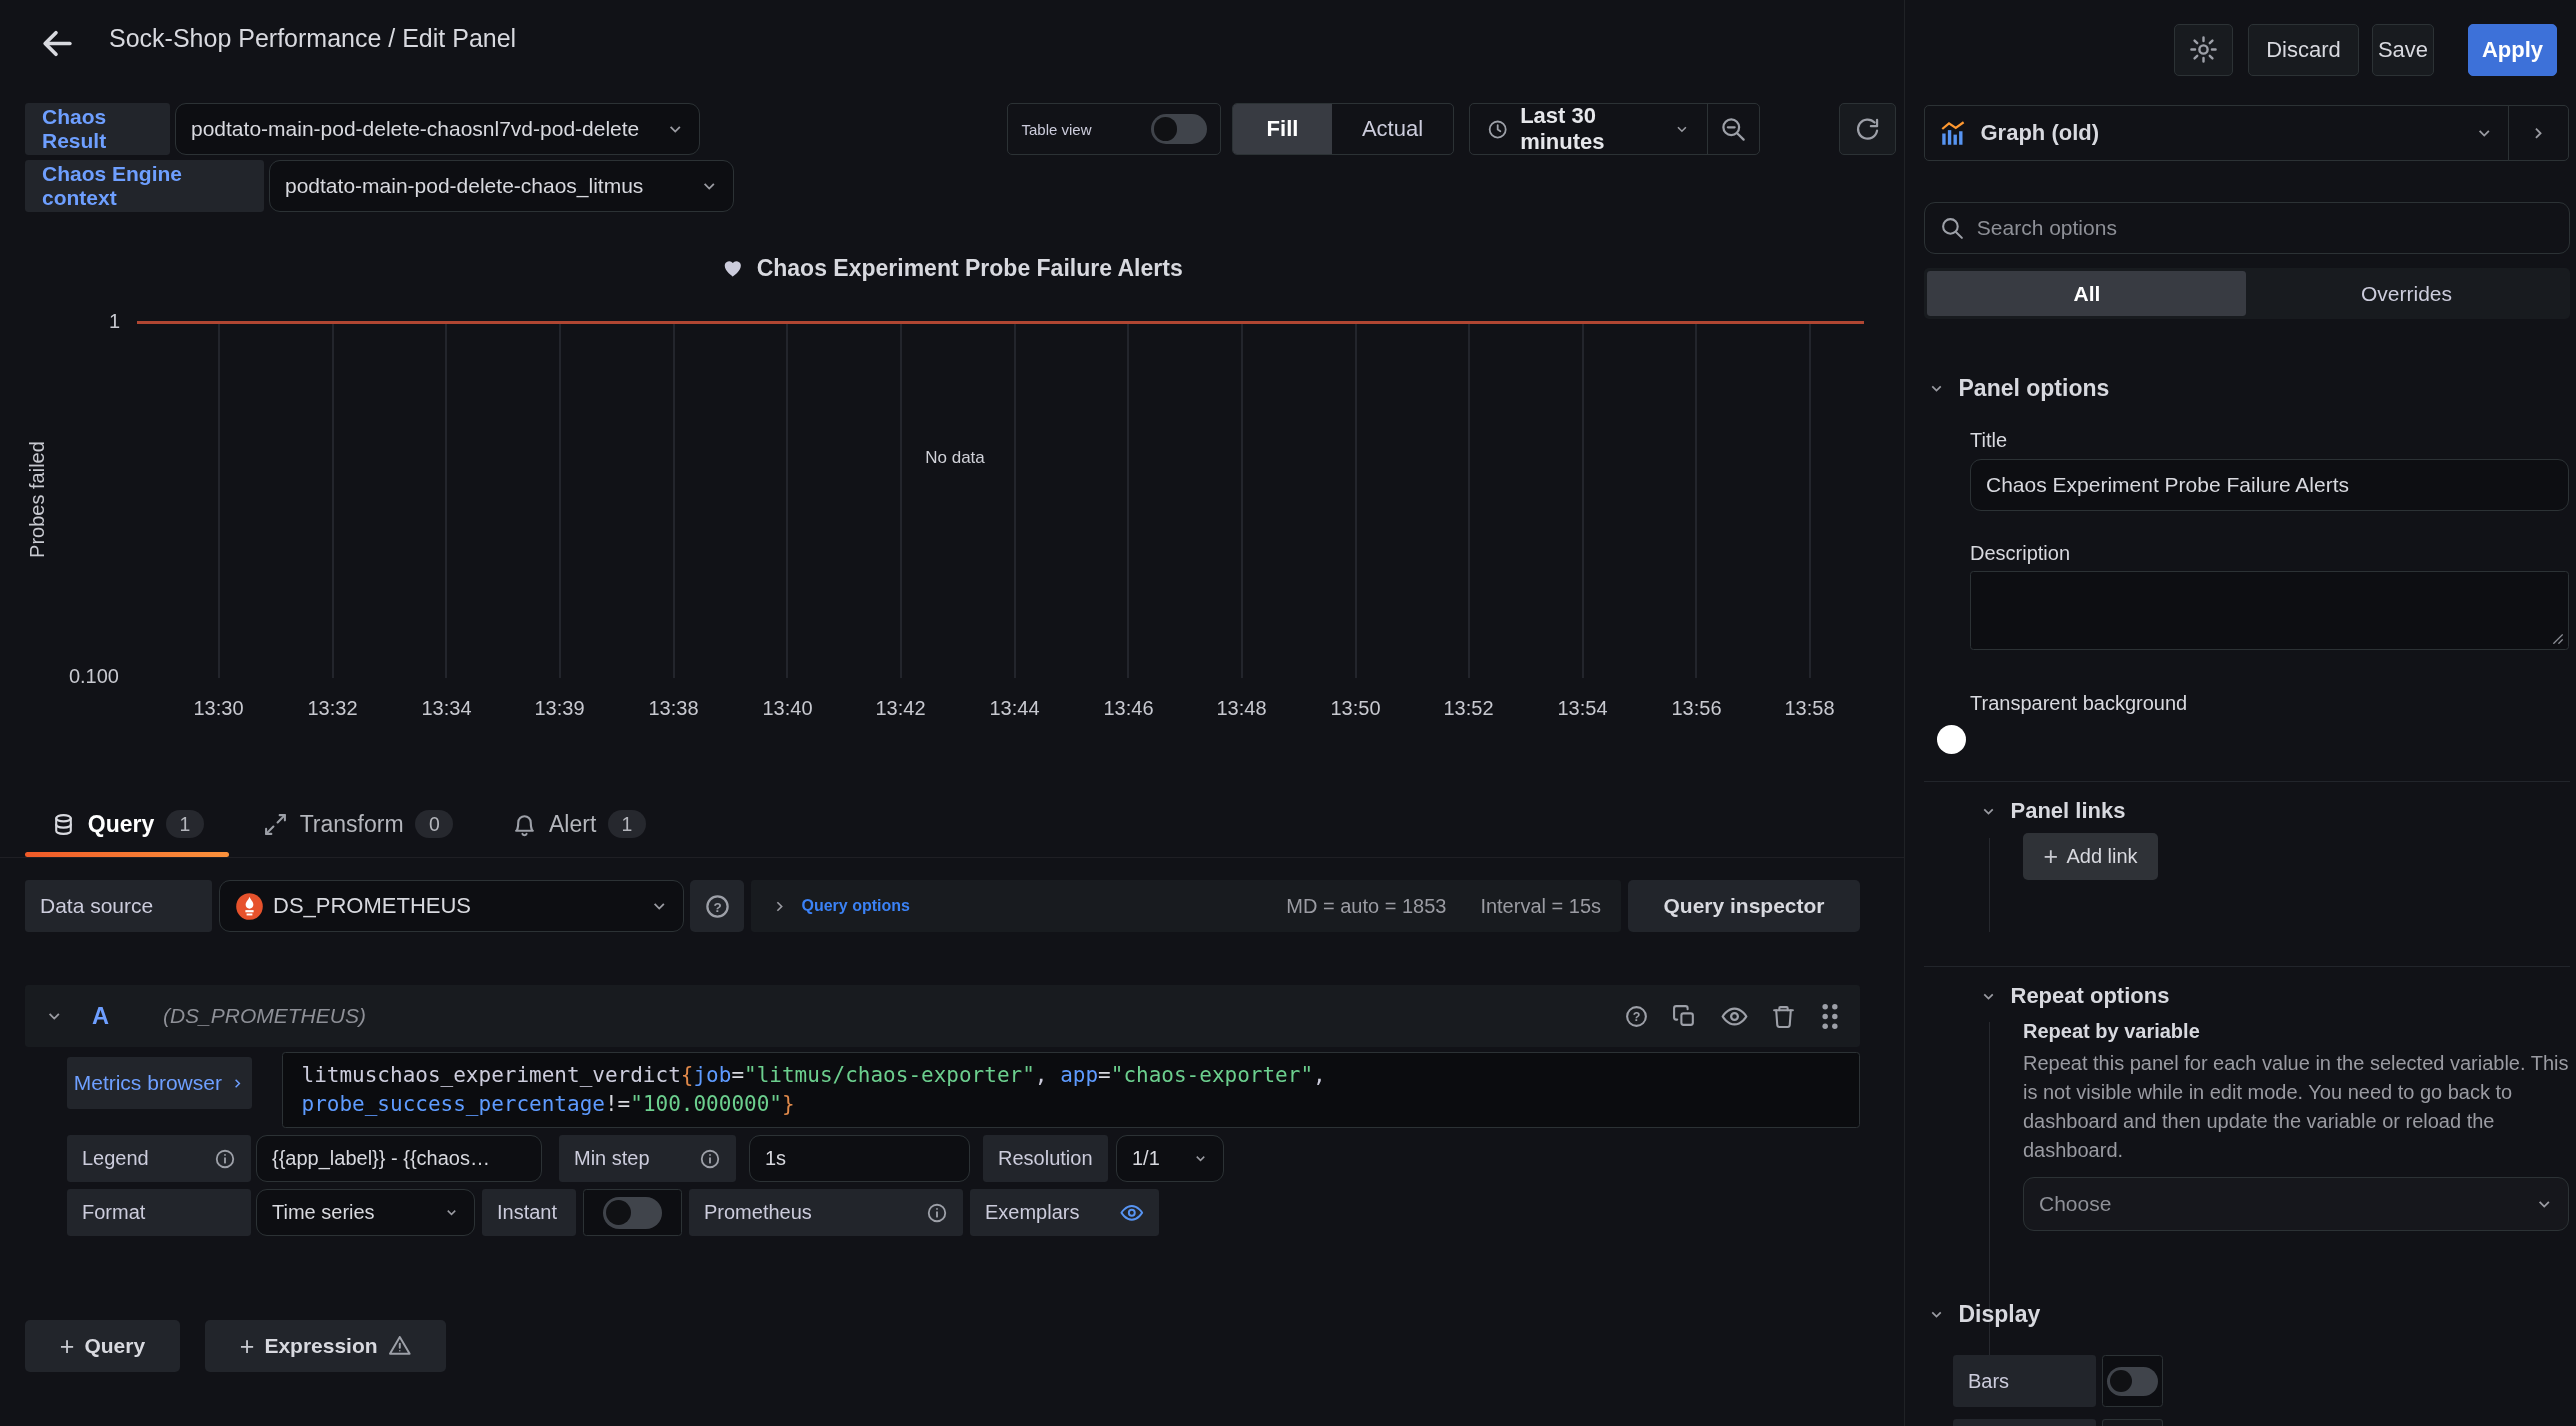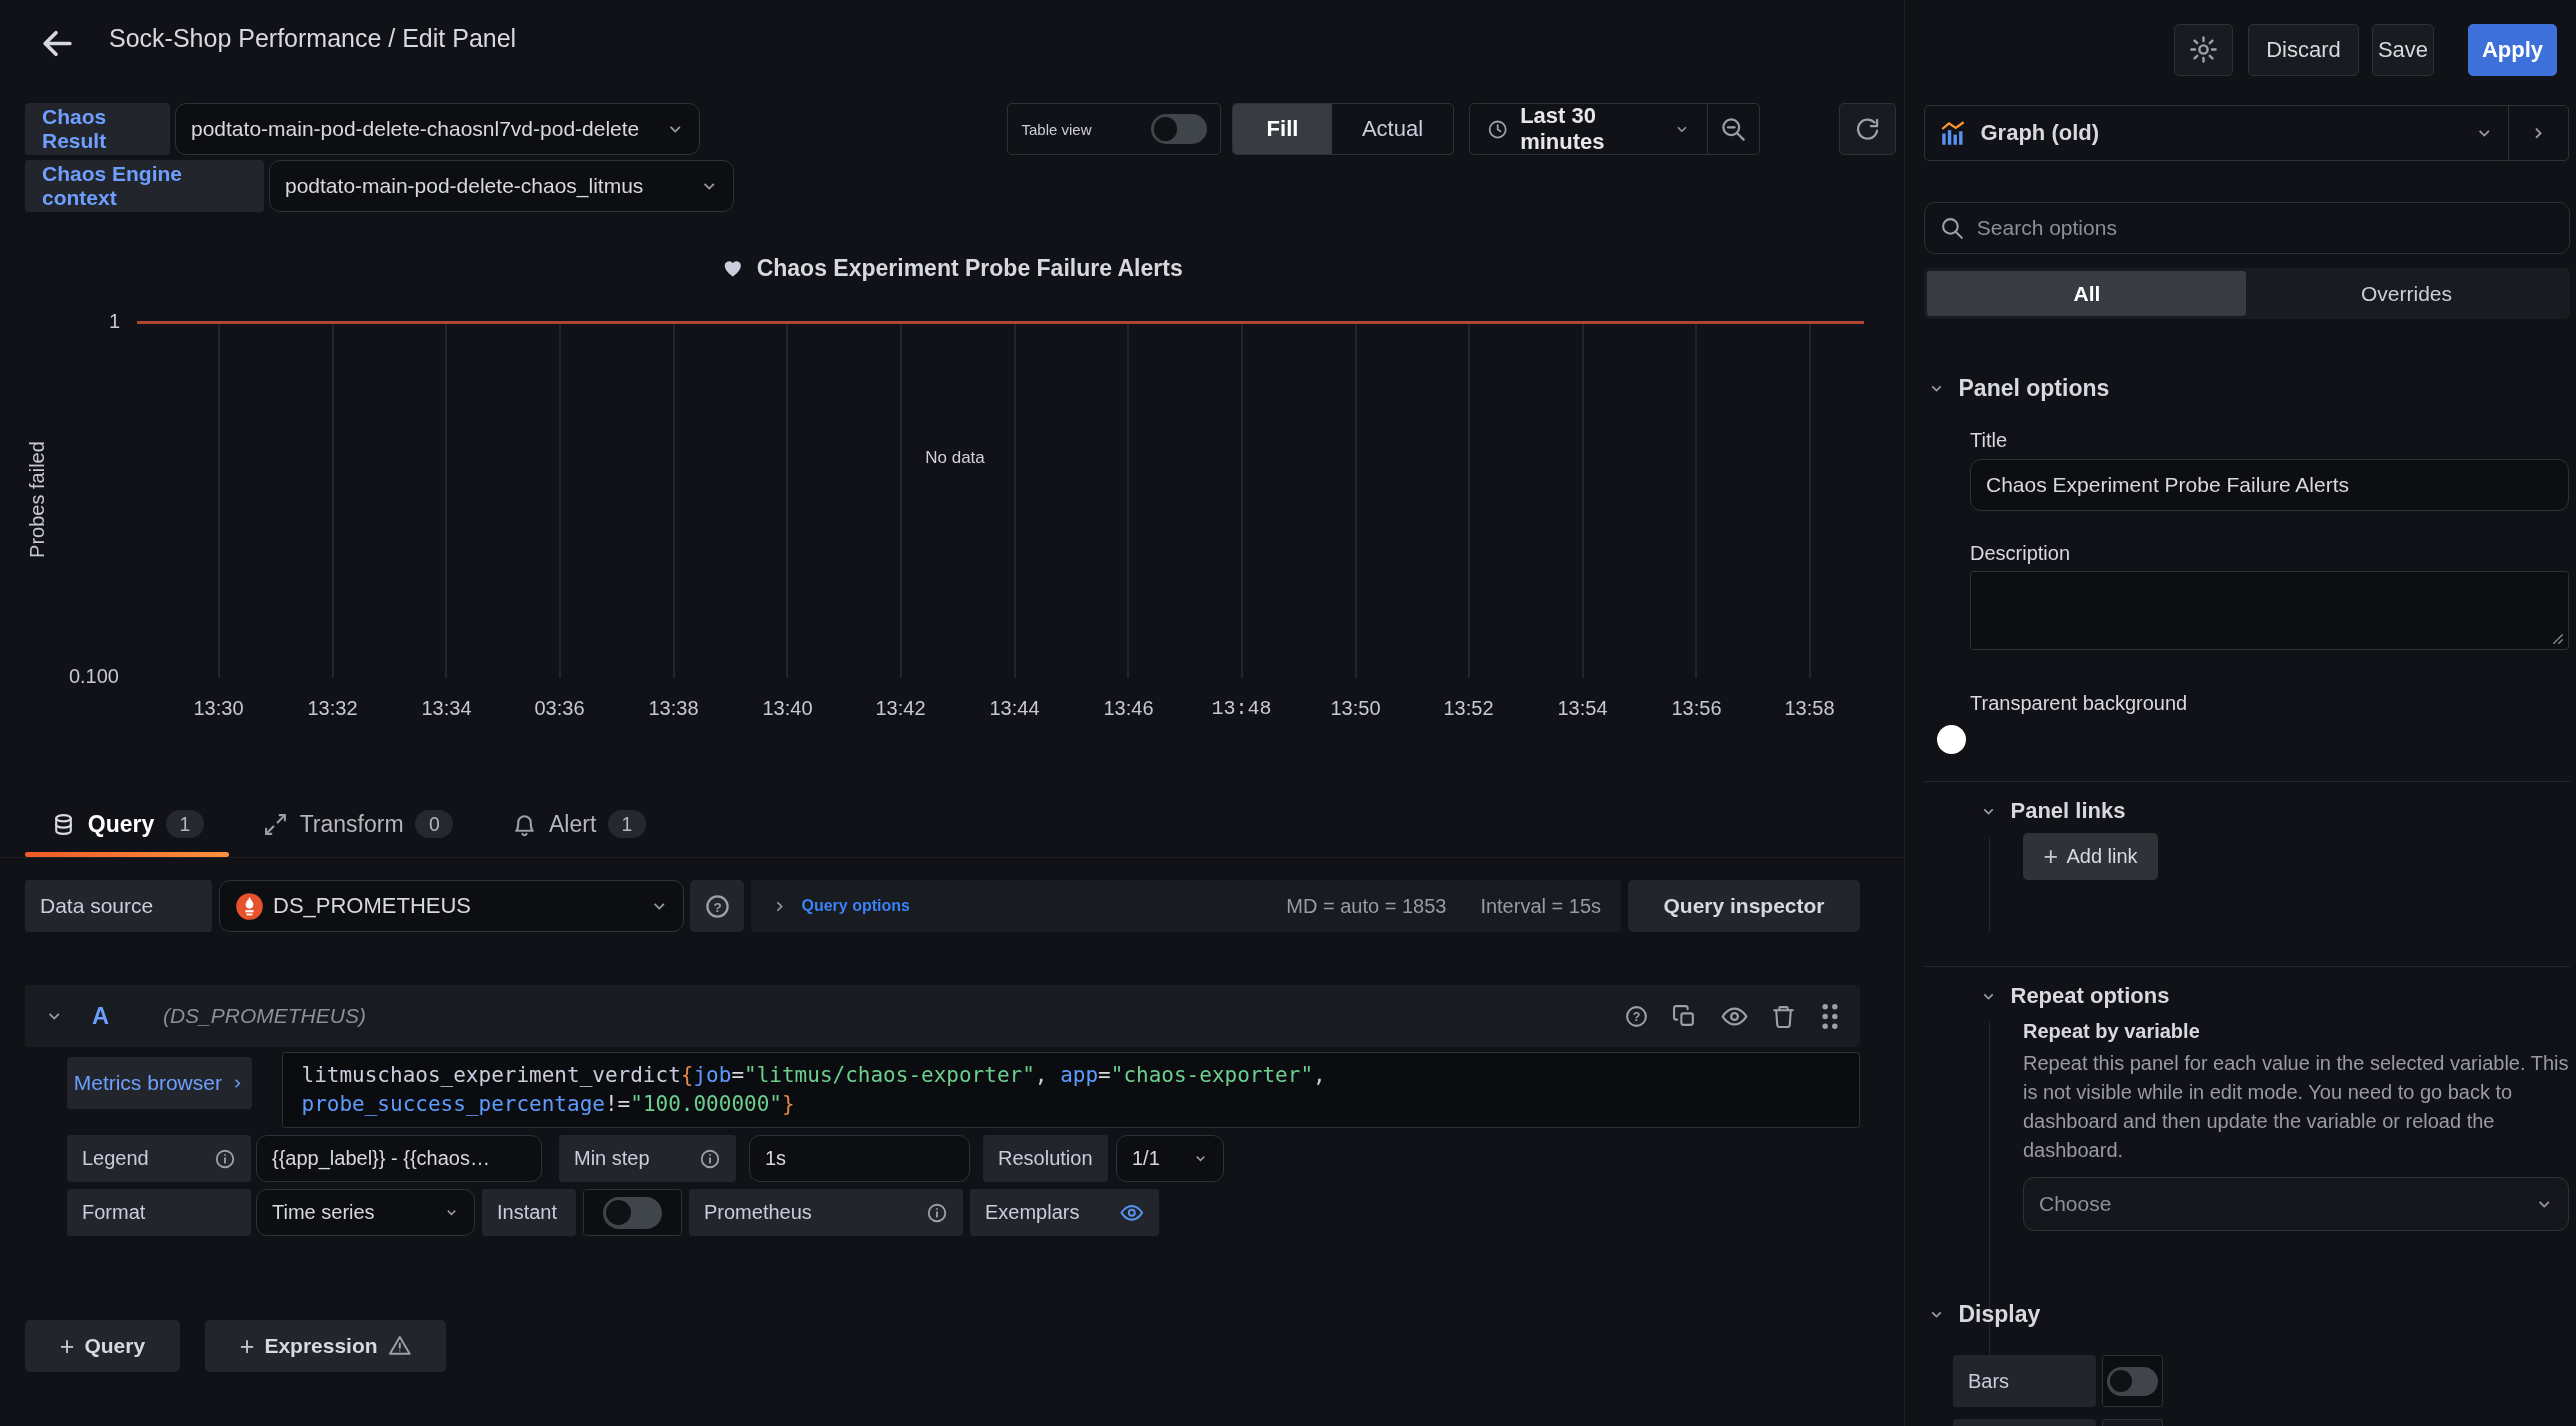--- a/index.html
+++ b/index.html
@@ -296,27 +296,27 @@
     </div>
   <div id="alert-line" style="background: rgb(176, 70, 50);"></div>
   <div id="ytick-1">1</div>
   <div id="ytick-0">0.100</div>
   <div id="ylabel">Probes failed</div>
   <div id="no-data">No data</div>
   <div id="xticks">
       <div class="xtick" style="left: 168px;">13:30</div>
       <div class="xtick" style="left: 282px;">13:32</div>
       <div class="xtick" style="left: 396px;">13:34</div>
-      <div class="xtick" style="left: 509px;">03:36</div>
+      <div class="xtick" style="left: 509px;">13:39</div>
       <div class="xtick" style="left: 623px;">13:38</div>
       <div class="xtick" style="left: 737px;">13:40</div>
       <div class="xtick" style="left: 850px;">13:42</div>
       <div class="xtick" style="left: 964px;">13:44</div>
       <div class="xtick" style="left: 1078px;">13:46</div>
-      <div class="xtick" style="left: 1191px; font-family: Liberation Mono, monospace;">13:48</div>
+      <div class="xtick" style="left: 1191px;">13:48</div>
       <div class="xtick" style="left: 1305px;">13:50</div>
       <div class="xtick" style="left: 1418px;">13:52</div>
       <div class="xtick" style="left: 1532px;">13:54</div>
       <div class="xtick" style="left: 1646px;">13:56</div>
       <div class="xtick" style="left: 1759px;">13:58</div>
     </div>
 </div>
 
 
 <div class="abs" id="tabs-row">

